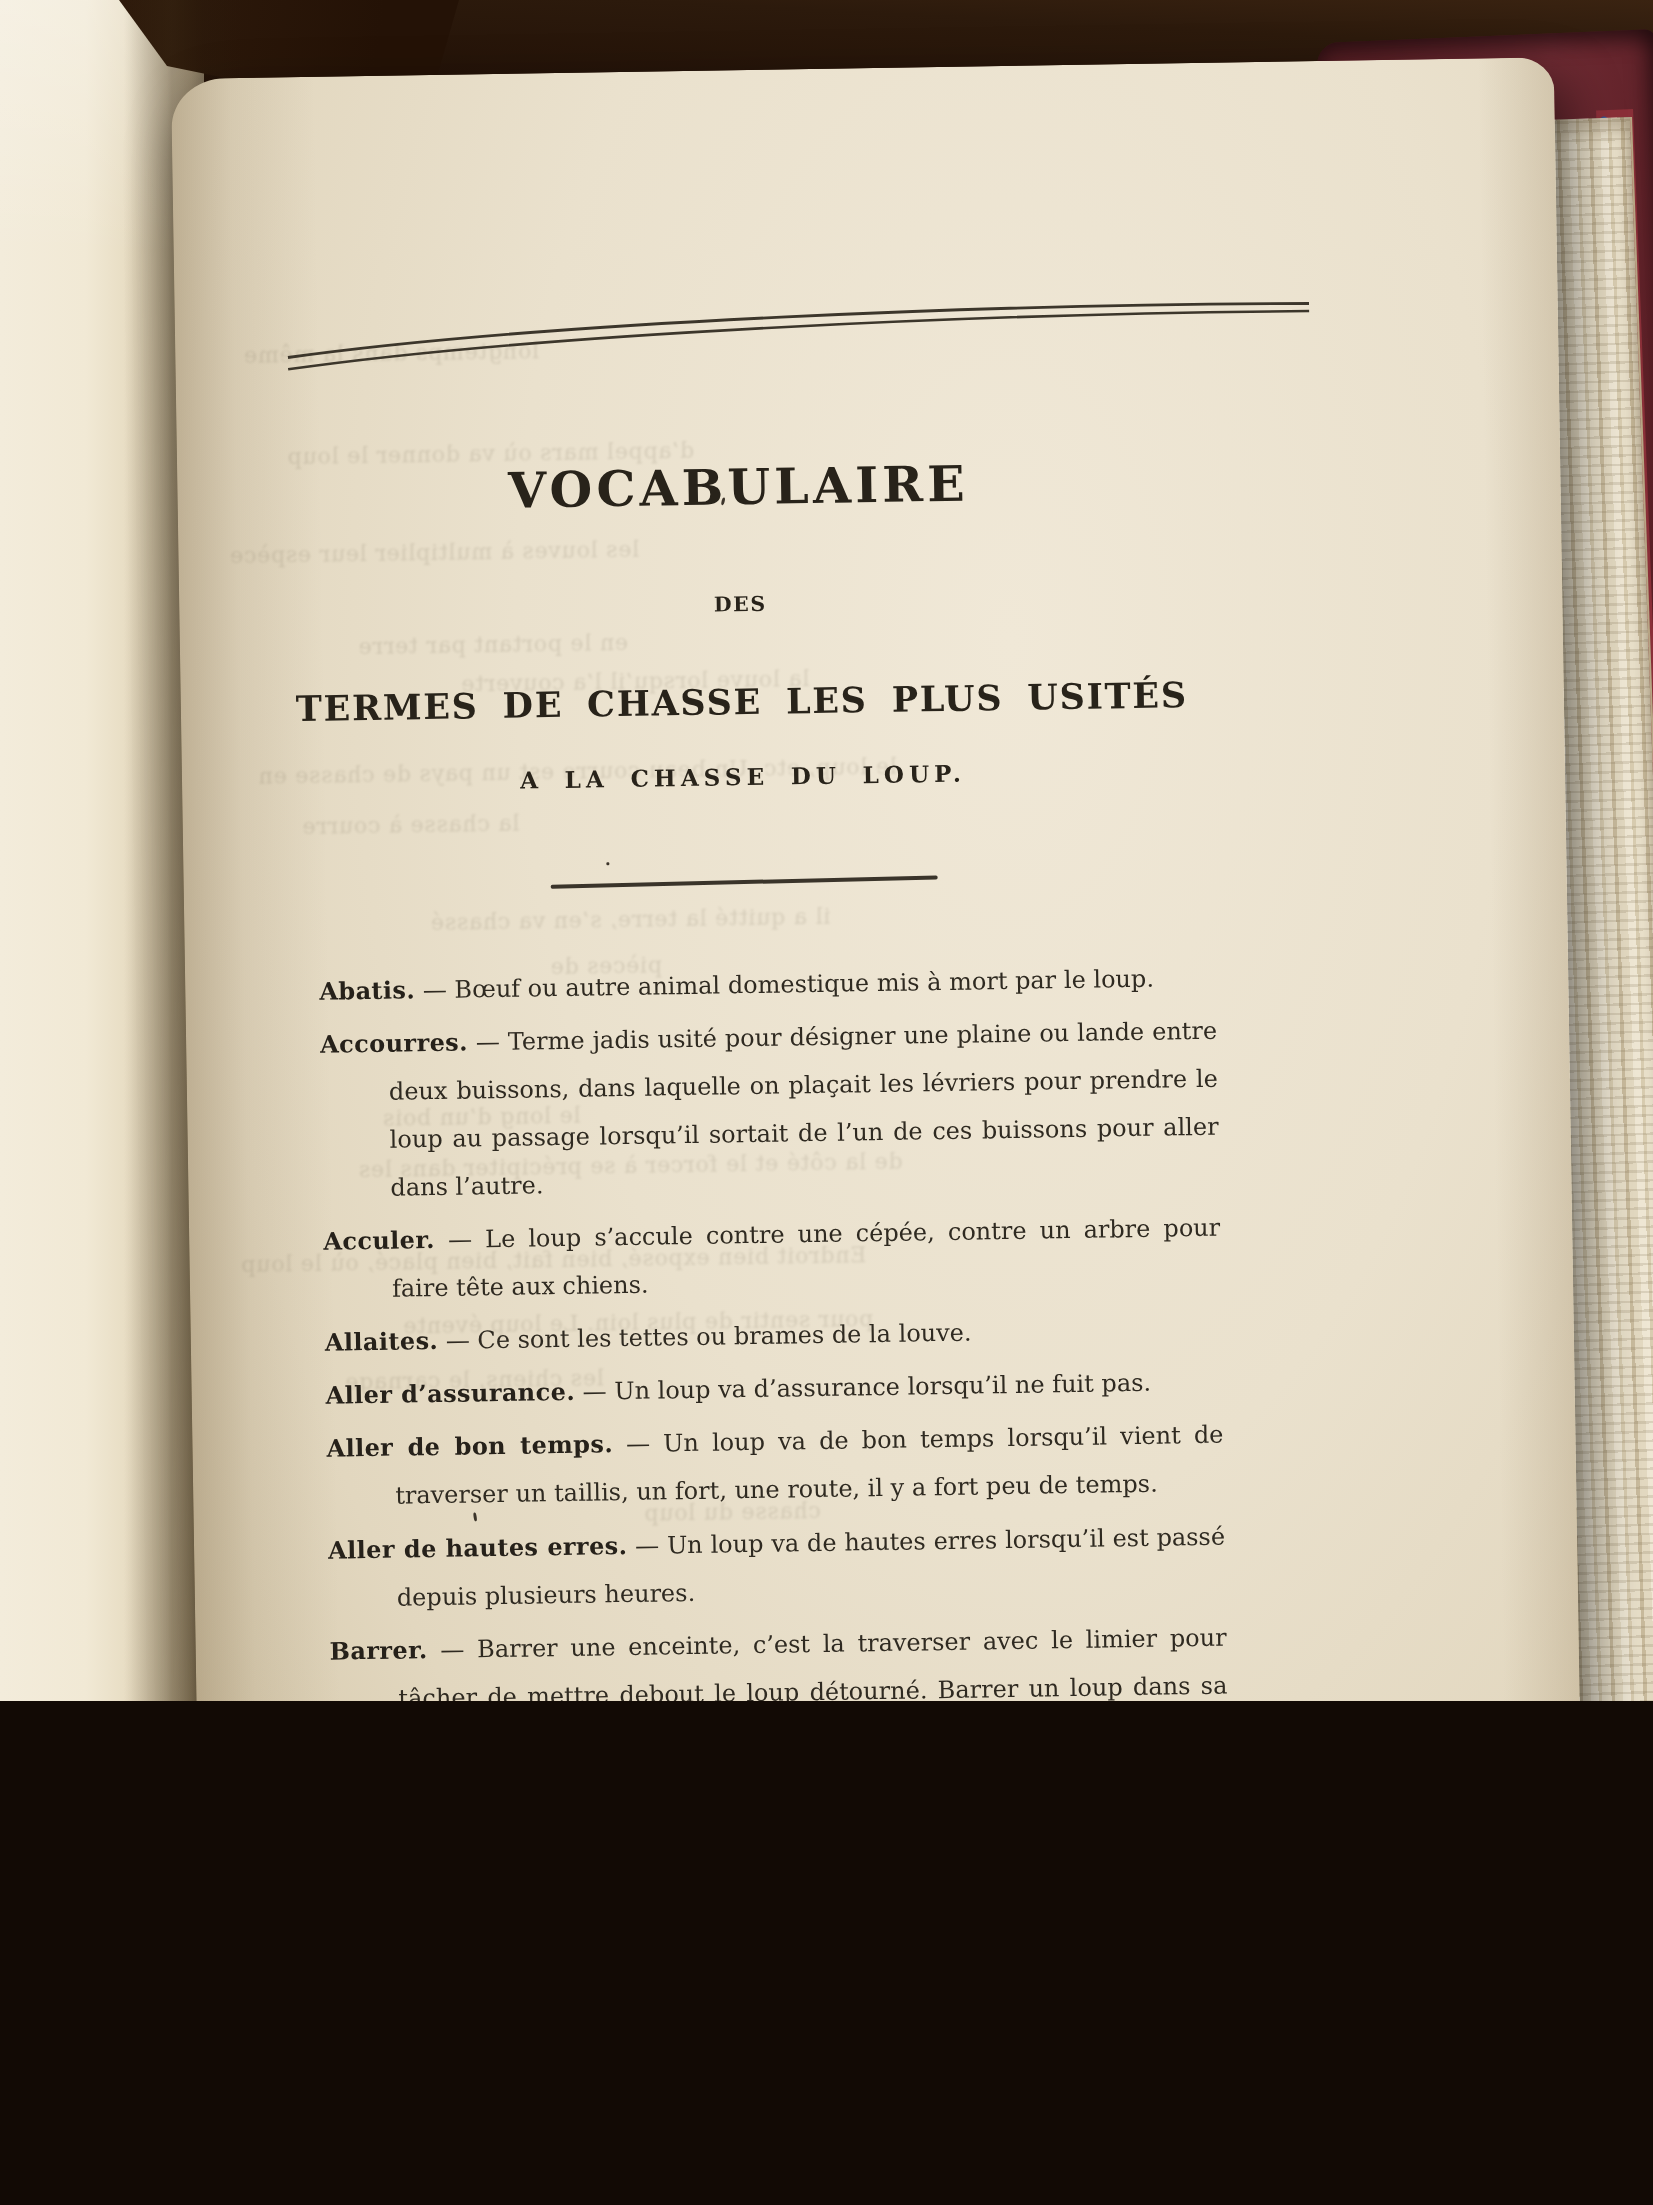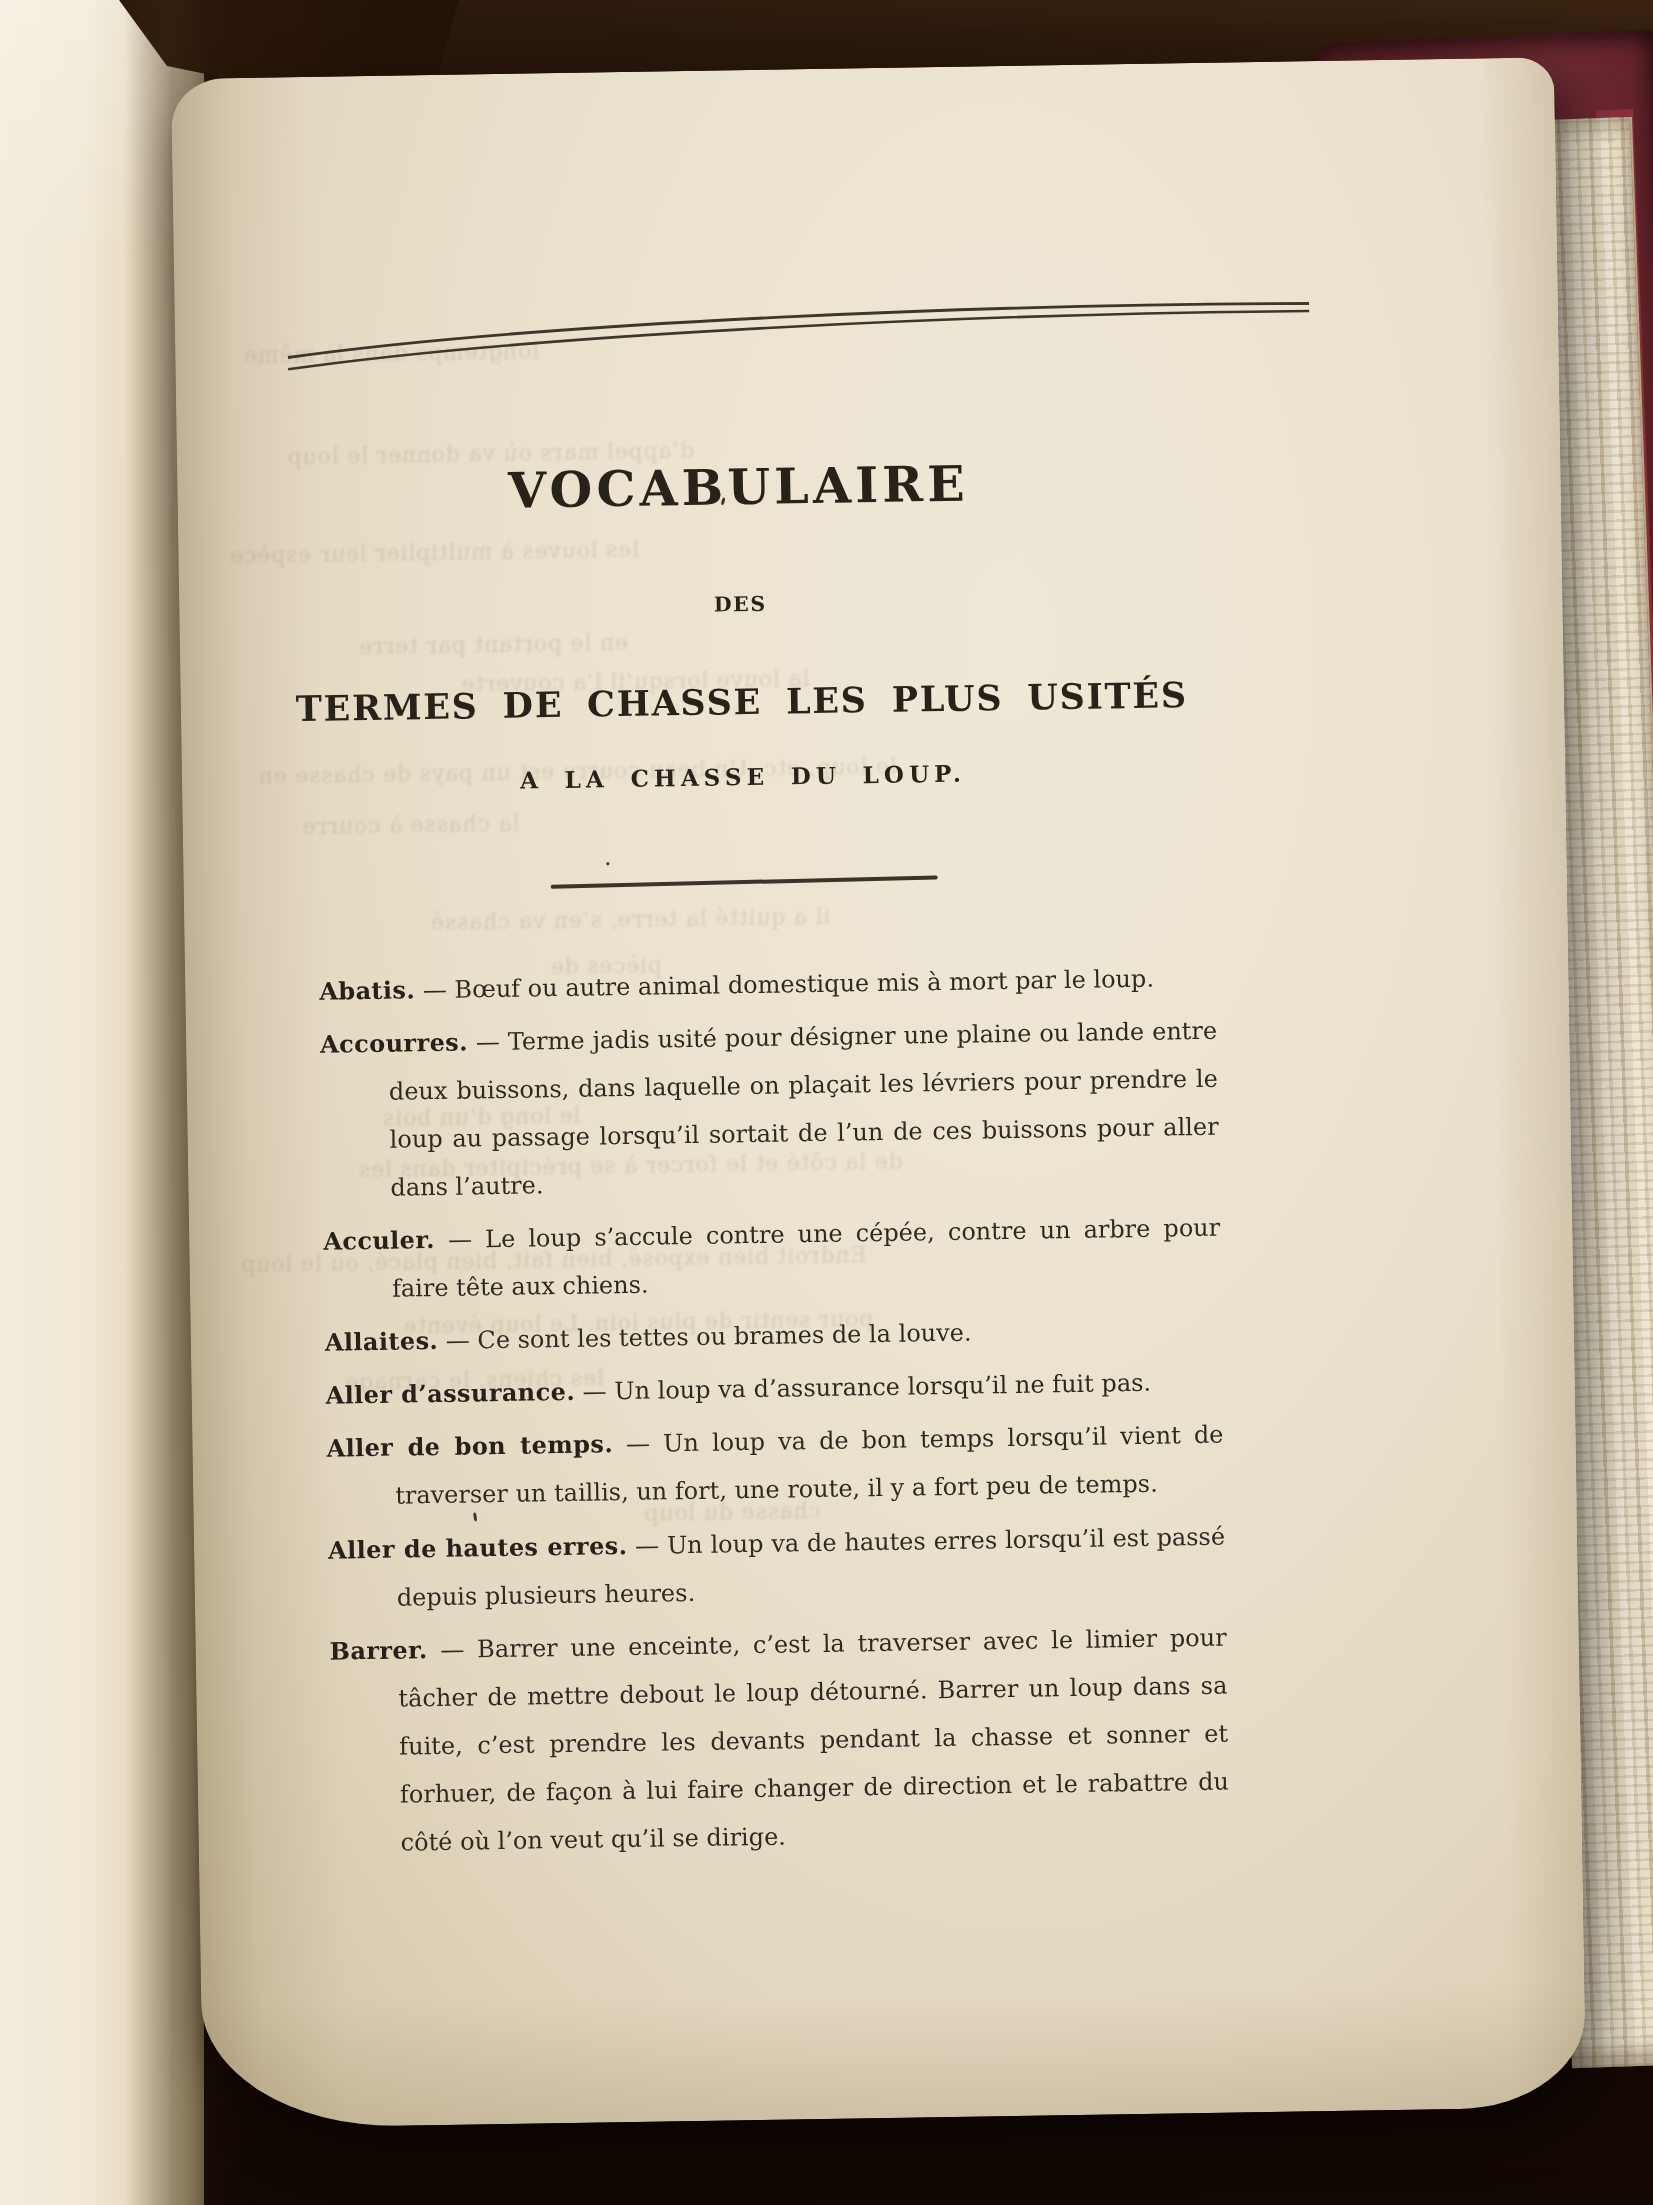--- a/index.html
+++ b/index.html
@@ -1,17 +1,17 @@
 <!DOCTYPE html>
 <html style="font-size:13.6px"><head>
 <meta charset="utf-8">
 <style>
   html,body{margin:0;padding:0;background:#120a05;}
   .photo{
-    position:relative;width:1654px;height:2205px;overflow:hidden;
+    position:relative;width:1654px;height:1701px;overflow:hidden;
     background:
       linear-gradient(183deg,#3a2311 0%,#2c1a0c 3%,#221107 9%,#1d0e06 45%,#170a04 78%,#120803 100%);
     font-family:"DejaVu Serif","Liberation Serif",serif;
   }
   
   .left-page{
     position:absolute;left:0;top:0;width:204px;height:2205px;
     background:linear-gradient(90deg,#f3ecdb 0%,#f1e9d5 42%,#e7dcc2 64%,#cfc2a4 82%,#a2916f 94%,#7c6c4e 100%);
   }
   .left-page:before{content:"";position:absolute;left:0;top:0;width:100%;height:255px;

